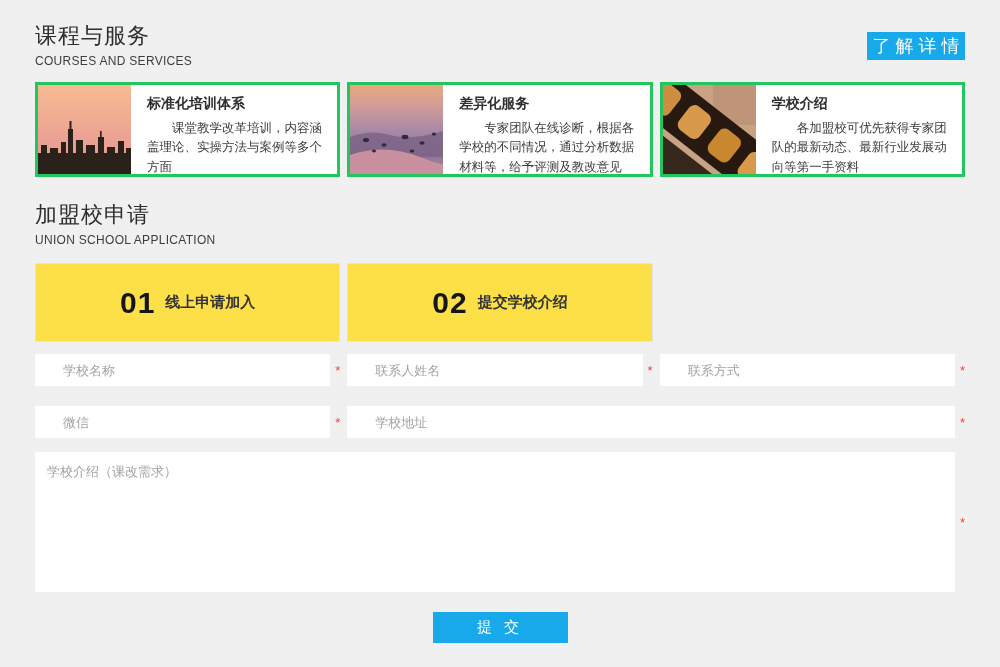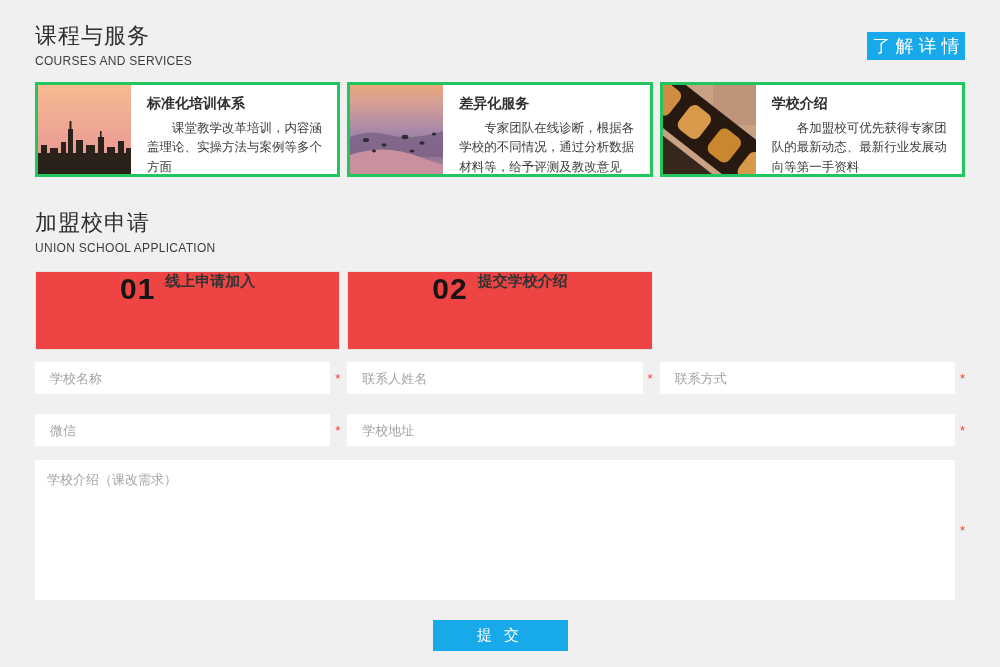--- a/index.html
+++ b/index.html
@@ -28,37 +28,37 @@
   
   .cards { display: grid; grid-template-columns: 1fr 1fr 1fr; gap: 7px; margin-top: 14px; }
   .card { background: #fff; border: 3px solid #22c55e; height: 95px; display: flex; overflow: hidden; }
   .card-img { width: 93px; height: 93px; flex: 0 0 93px; }
   .card-img svg { display: block; width: 93px; height: 93px; }
   .card-body { padding: 10px 14px 8px 16px; flex: 1; }
   .card-title { font-size: 14px; font-weight: bold; color: #2f2f2f; margin-bottom: 6px; }
   .card-desc { font-size: 12.5px; color: #3c3c3c; line-height: 1.55; text-indent: 2em; }
 
   
-  .app-head { margin-top: 31px; }
+  .app-head { margin-top: 23px; }
   .steps { display: grid; grid-template-columns: 1fr 1fr 1fr; gap: 7px; margin-top: 16px; }
   .step {
-    background: #ef4444; border: 1px solid #e4e4e4; height: 79px;
-    display: flex; align-items: flex-start; justify-content: center; gap: 10px;
+    background: #fde047; border: 1px solid #e4e4e4; height: 79px;
+    display: flex; align-items: center; justify-content: center; gap: 10px;
   }
   .step-num { font-size: 30px; font-weight: bold; color: #151515; letter-spacing: 1px; }
   .step-label { font-size: 15px; color: #333; font-weight: bold; }
 
   
   .form-grid { display: grid; grid-template-columns: 1fr 1fr 1fr; gap: 20px 7px; margin-top: 12px; }
   .field { display: flex; align-items: center; }
   .field.span2 { grid-column: span 2; }
   .field.span3 { grid-column: span 3; }
   .field input {
     flex: 1; height: 32px; border: none; background: #fff;
-    font-size: 13px; color: #333; padding: 0 15px; outline: none;
+    font-size: 13px; color: #333; padding: 0 28px; outline: none;
     font-family: inherit;
   }
   .field textarea {
     flex: 1; height: 140px; border: none; background: #fff; resize: none;
     font-size: 13px; color: #333; padding: 11px 12px; outline: none;
     font-family: inherit;
   }
   .field input::placeholder, .field textarea::placeholder { color: #a3a3a3; opacity: 1; }
   .req { width: 10px; text-align: right; color: #ff3b3b; font-size: 13px; flex: 0 0 10px; }
   .field.area { align-items: center; margin-top: -6px; }

